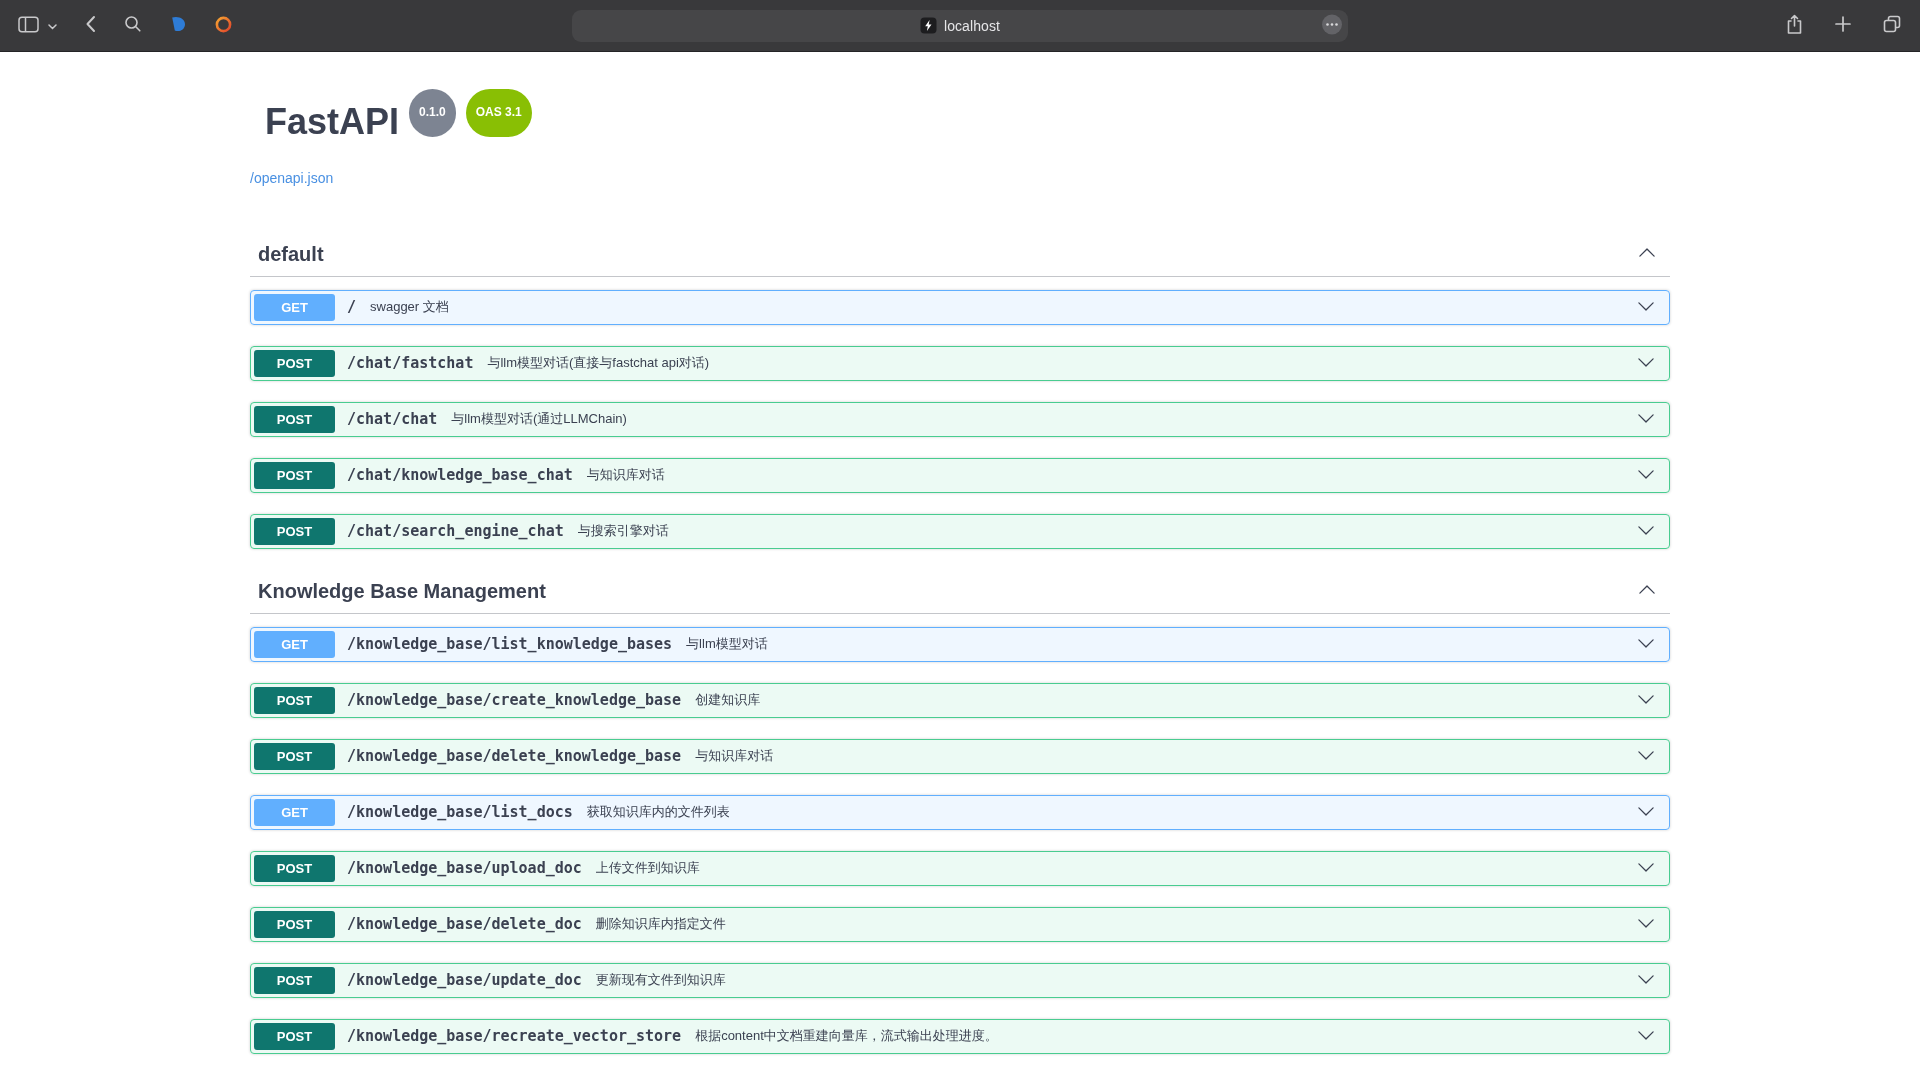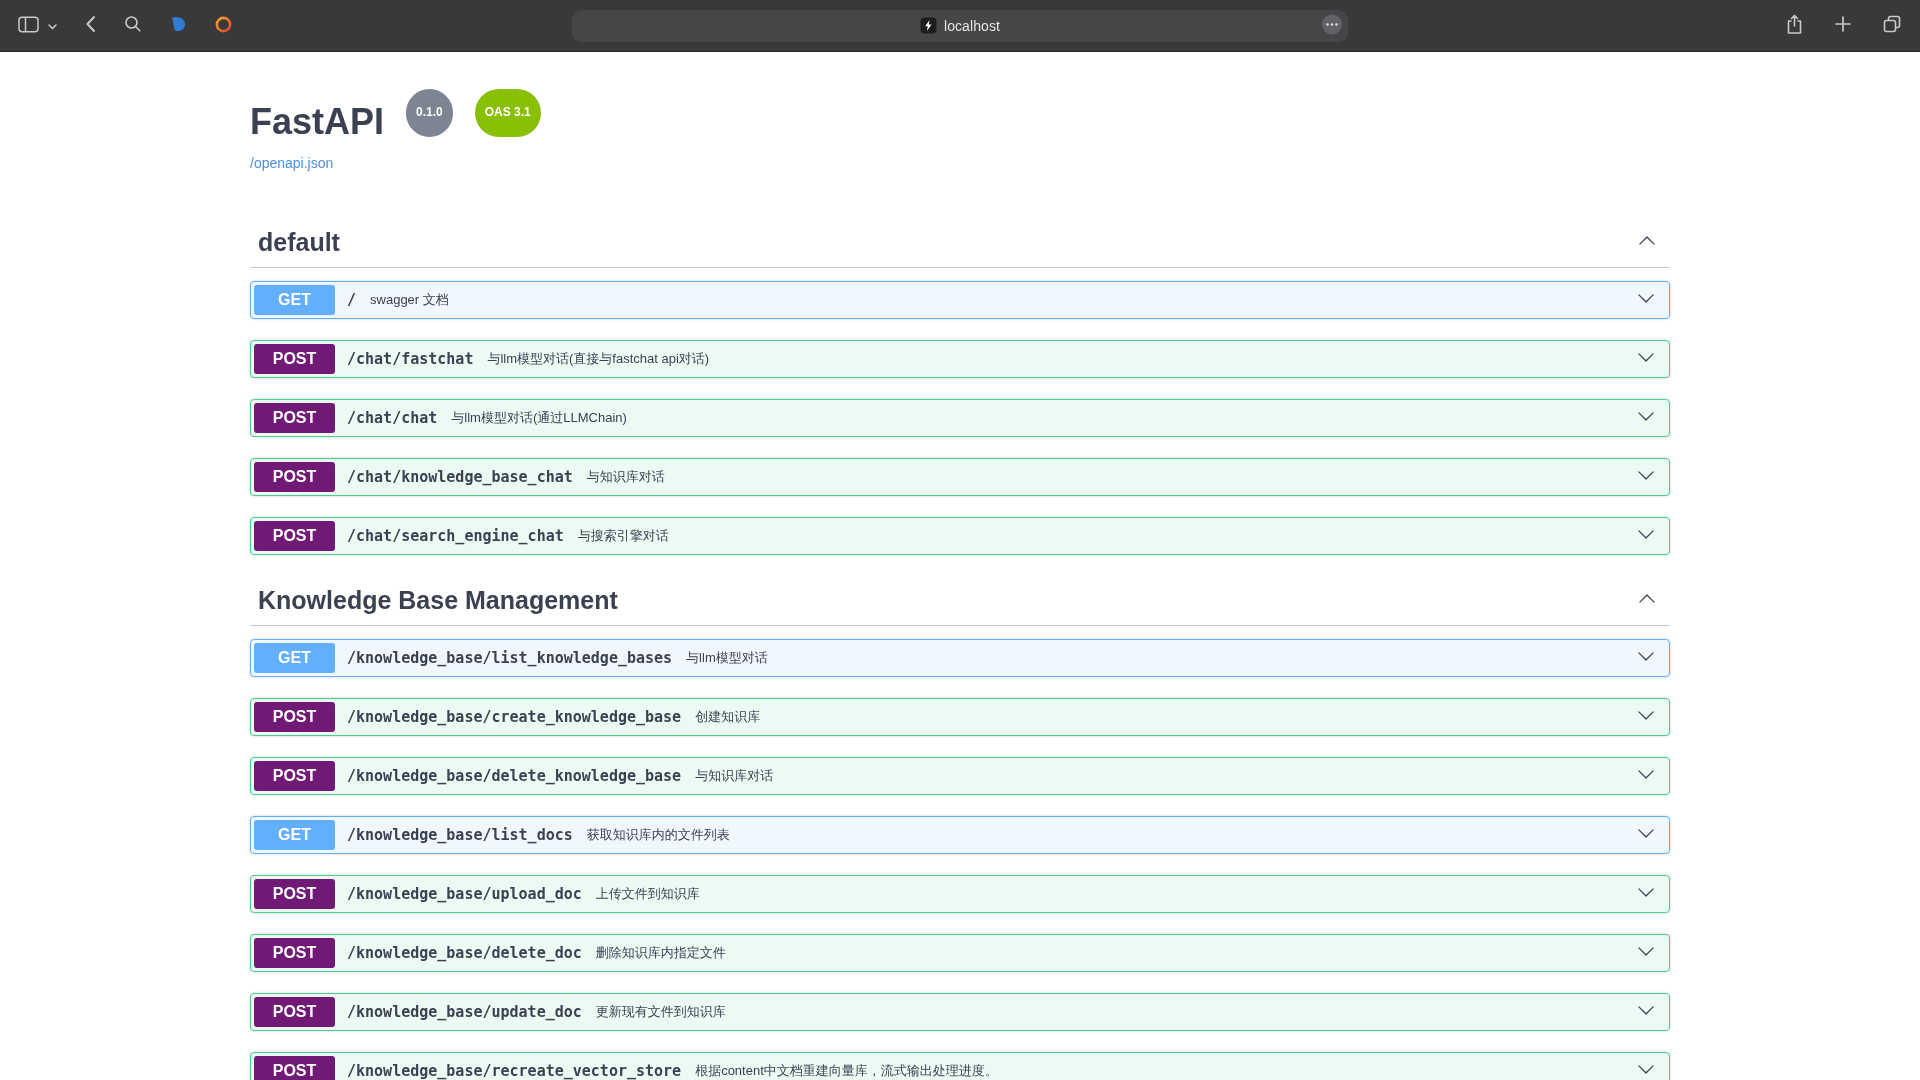--- a/index.html
+++ b/index.html
@@ -49,27 +49,27 @@
 
   
   .swagger-wrap {
     max-width: 1460px;
     margin: 0 auto;
     padding: 0 20px;
     color: #3b4151;
   }
   .info { margin: 46px 0 46px; }
   .api-title {
-    margin: 0;
+    margin: 15px;
     font-size: 36px;
     font-weight: 700;
     color: #3b4151;
     display: flex;
     align-items: center;
-    gap: 22px;
+    gap: 10px;
   }
   .pill {
     font-size: 12px;
     font-weight: 700;
     color: #ffffff;
     padding: 16px 10px;
     border-radius: 57px;
     transform: translateY(-9px);
     display: inline-block;
     line-height: 1.3;
@@ -89,21 +89,21 @@
     display: flex;
     align-items: center;
     justify-content: space-between;
     padding: 10px 10px 10px 8px;
     border-bottom: 1px solid rgba(59,65,81,.3);
     margin-bottom: 13px;
     cursor: pointer;
   }
   .section-title {
     margin: 0;
-    font-size: 25px;
+    font-size: 20px;
     font-weight: 700;
     color: #3b4151;
   }
   .arrow-btn {
     background: none; border: none; padding: 0 4px; cursor: pointer;
     display: inline-flex; align-items: center;
   }
   .arrow-btn svg { width: 18px; height: 18px; fill: #3b4151; }
   .arrow-up svg { transform: rotate(180deg); }
 
@@ -117,30 +117,30 @@
   .opblock.get  { border-color: #61affe; background: rgba(97,175,254,.1); }
   .opblock.post { border-color: #49cc90; background: rgba(73,204,144,.1); }
   .opblock-summary {
     display: flex;
     align-items: center;
     padding: 3px 10px 3px 3px;
   }
   .method-badge {
     min-width: 81px;
     text-align: center;
-    font-size: 16px;
+    font-size: 13px;
     font-weight: 700;
     color: #ffffff;
     padding: 6px 12px;
     border-radius: 3px;
     margin-right: 12px;
     font-family: "Liberation Sans", sans-serif;
   }
   .opblock.get  .method-badge { background: #61affe; }
-  .opblock.post .method-badge { background: #701a75; }
+  .opblock.post .method-badge { background: #0f766e; }
   .op-path {
     font-family: "DejaVu Sans Mono", monospace;
     font-size: 15px;
     font-weight: 700;
     color: #3b4151;
     margin-right: 14px;
     white-space: nowrap;
   }
   .op-summary {
     font-size: 13px;

